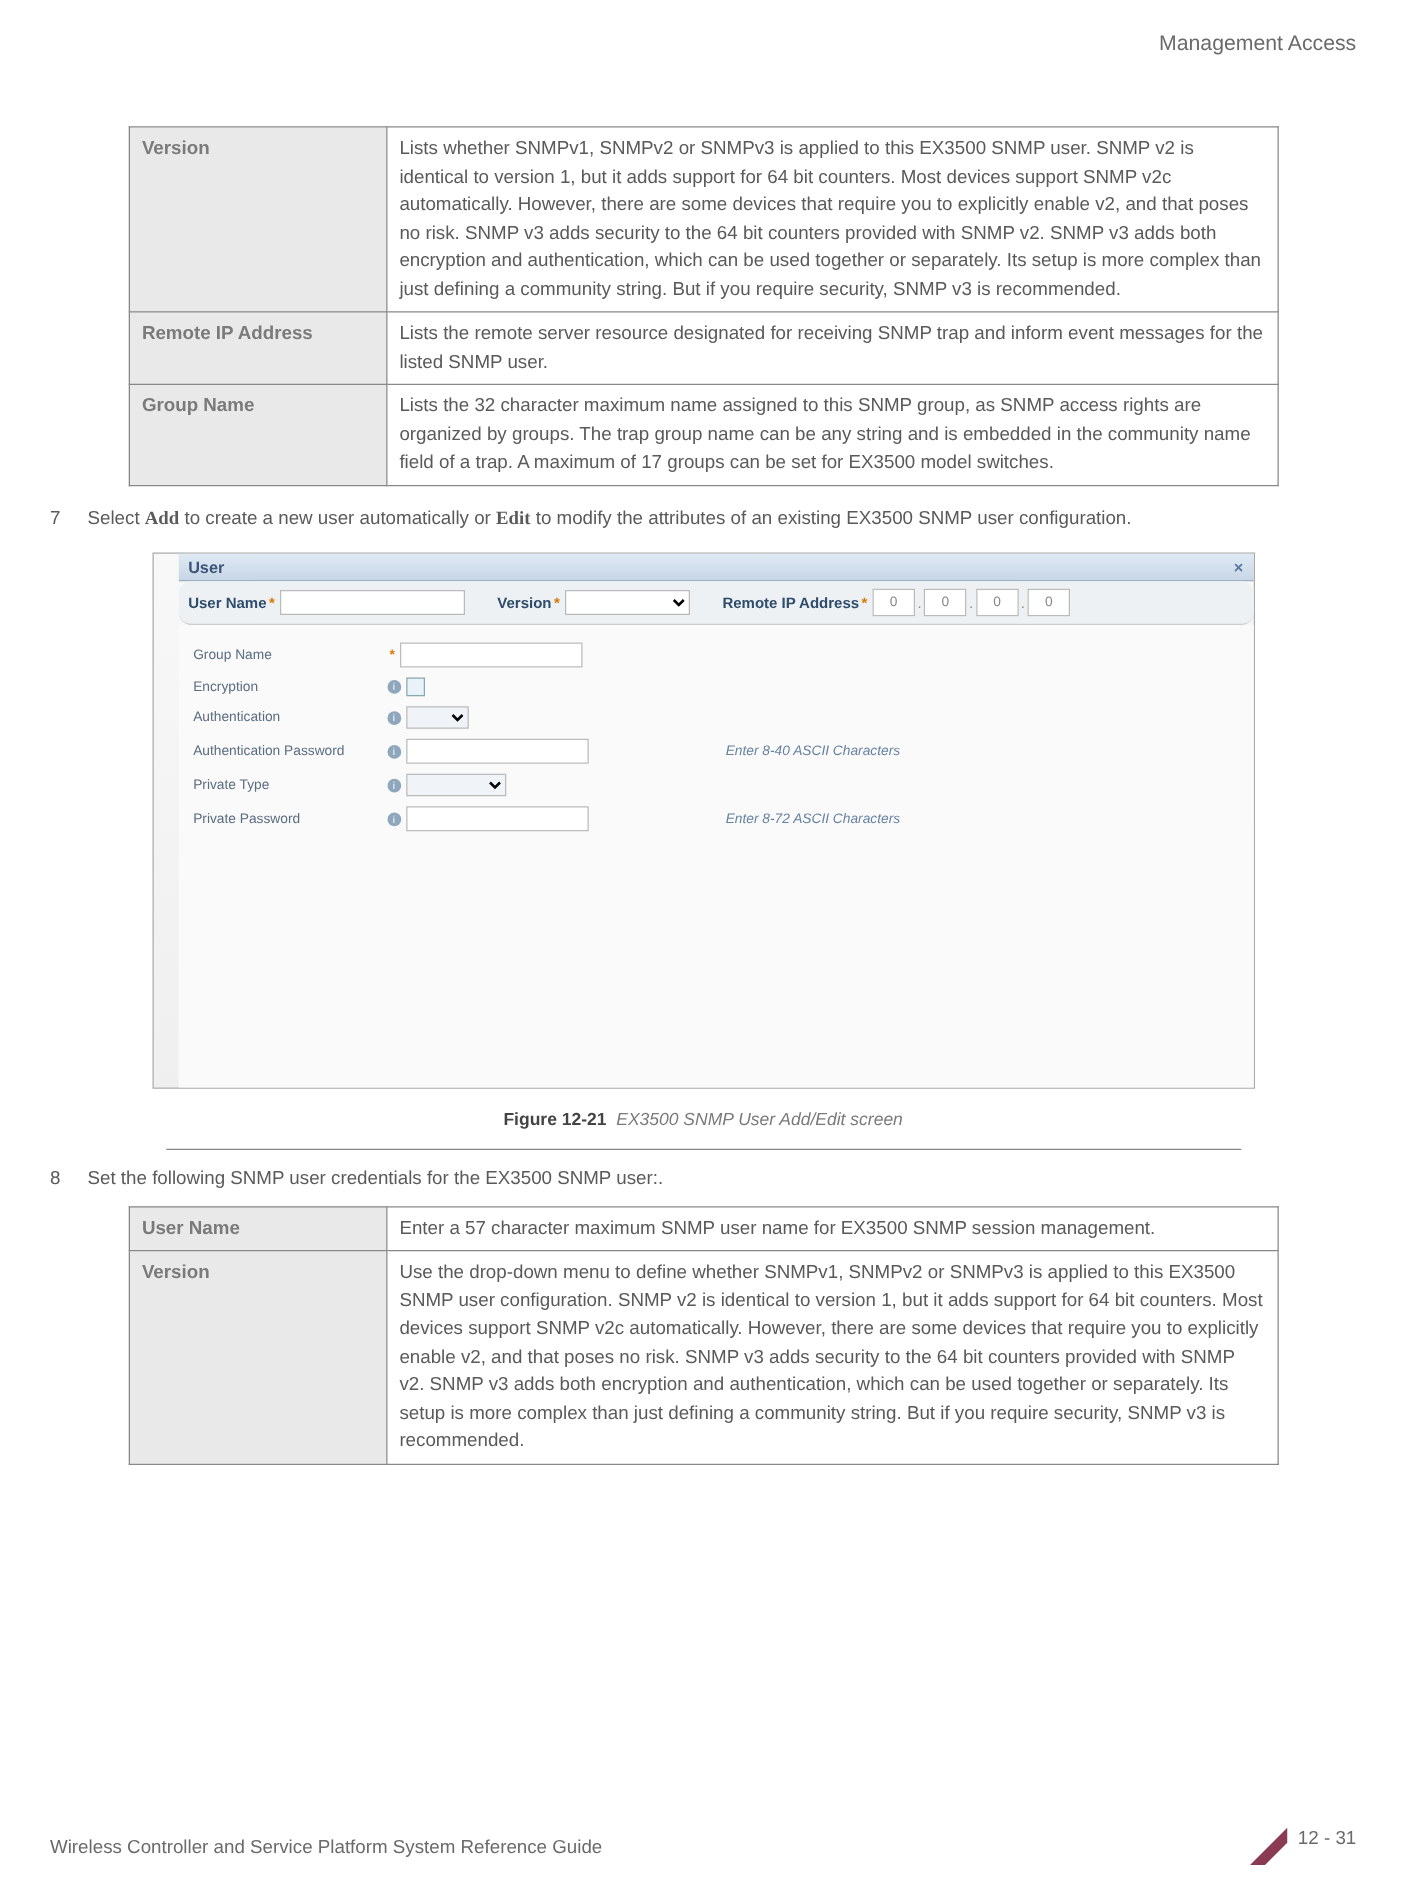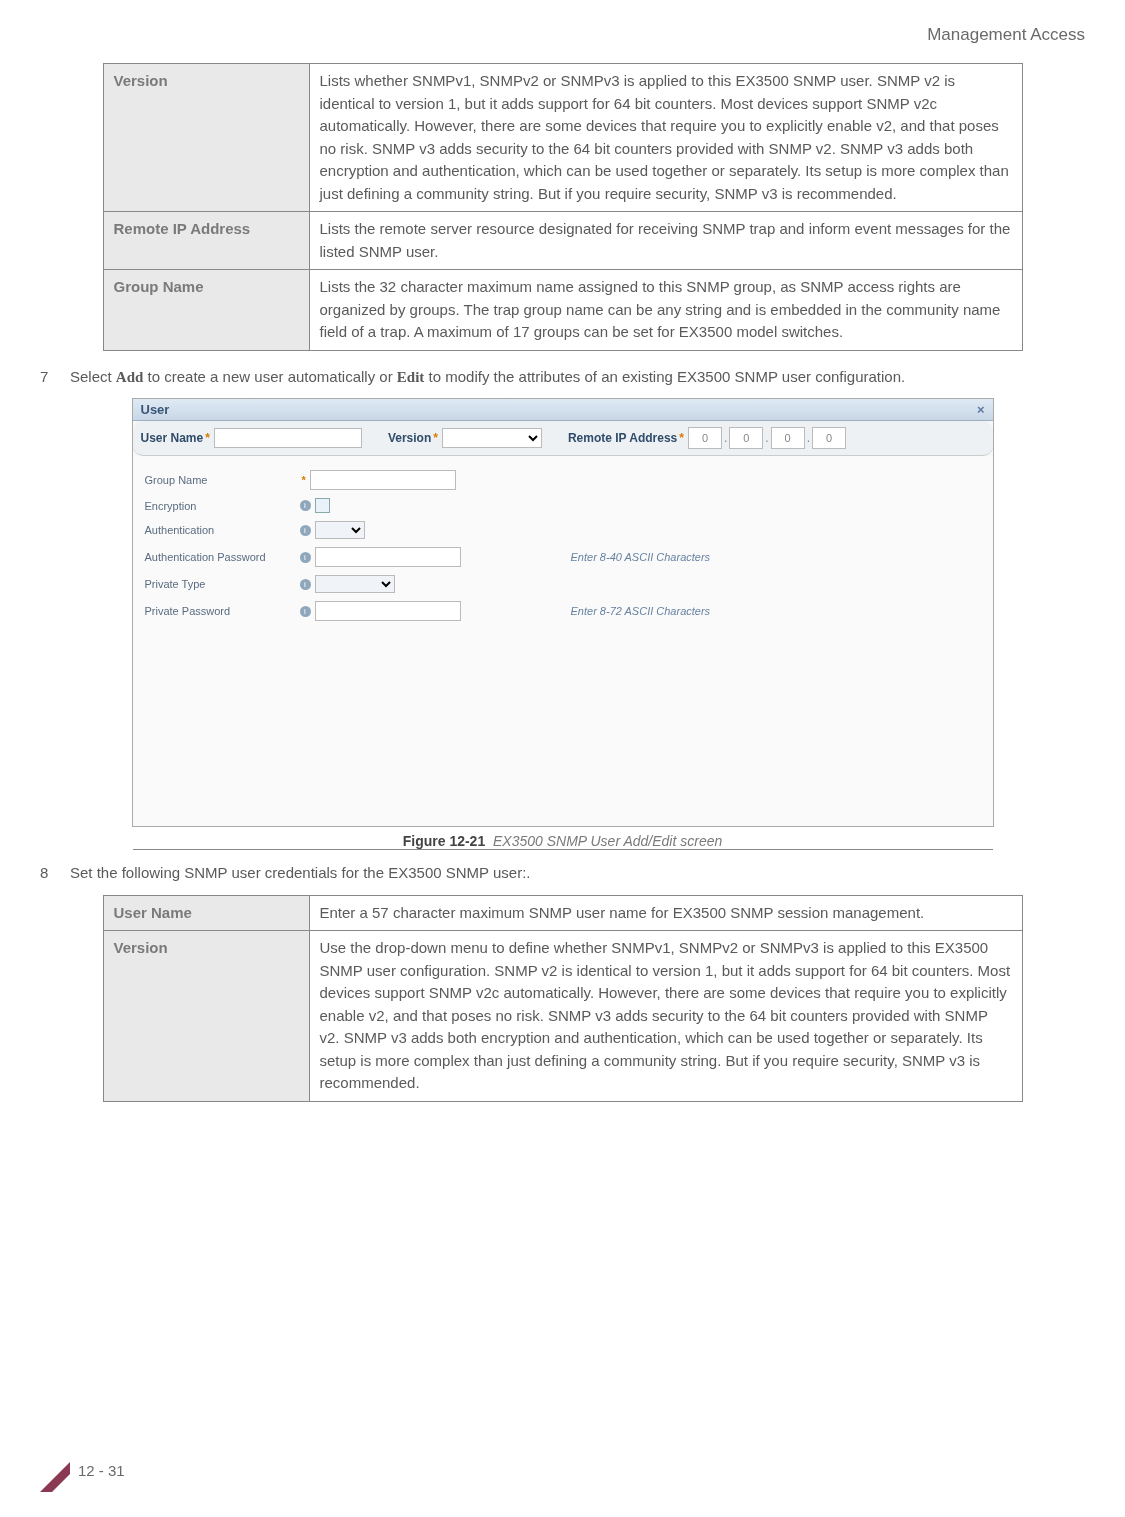--- a/index.html
+++ b/index.html
@@ -14,21 +14,21 @@
     .page {
       padding: 25px 40px 30px 40px;
       box-sizing: border-box;
       position: relative;
       min-height: 1517px;
     }
     .header-right {
       text-align: right;
       color: #6a6a6a;
       font-size: 17px;
-      margin-bottom: 18px;
+      margin-bottom: 56px;
     }
     table.def {
       border-collapse: collapse;
       width: 920px;
       margin: 0 auto 15px auto;
     }
     table.def td {
       border: 1px solid #888;
       padding: 6px 10px;
       vertical-align: top;
@@ -62,21 +62,21 @@
     .fig-wrap {
       margin: 10px 0 4px 0;
       text-align: center;
     }
     .fig-caption {
       text-align: center;
       font-size: 14px;
       margin: 6px auto 12px auto;
       width: 860px;
       border-bottom: 1px solid #888;
-      padding-bottom: 0;
+      padding-bottom: 16px;
     }
     .fig-caption b {
       color: #444;
     }
     .fig-caption i {
       color: #7a7a7a;
       font-style: italic;
     }
     .footer {
       position: absolute;
@@ -88,25 +88,26 @@
       color: #6a6a6a;
       font-size: 15px;
       align-items: center;
     }
     .footer svg {
       margin-right: 8px;
       vertical-align: middle;
     }
     .mock-app {
       width: 860px;
-      margin: 0 auto;
+      margin: 16px auto;
       border: 1px solid #aaa;
       background: linear-gradient(#f8f8f8, #efefef);
       text-align: left;
       font-family: Tahoma, sans-serif;
+      padding-left: 20px;
     }
     .mock-title {
       background: linear-gradient(#dfeaf4, #c8d6e6);
       border-bottom: 1px solid #9cb0c4;
       padding: 3px 8px;
       font-size: 13px;
       font-weight: bold;
       color: #3a5577;
       display: flex;
       justify-content: space-between;
@@ -349,20 +350,21 @@
       <td>Enter a 57 character maximum SNMP user name for EX3500 SNMP session management.</td>
     </tr>
     <tr>
       <td class="label">Version</td>
       <td>Use the drop-down menu to define whether SNMPv1, SNMPv2 or SNMPv3 is applied to this EX3500 SNMP user configuration. SNMP v2 is identical to version 1, but it adds support for 64 bit counters. Most devices support SNMP v2c automatically. However, there are some devices that require you to explicitly enable v2, and that poses no risk. SNMP v3 adds security to the 64 bit counters provided with SNMP v2. SNMP v3 adds both encryption and authentication, which can be used together or separately. Its setup is more complex than just defining a community string. But if you require security, SNMP v3 is recommended.</td>
     </tr>
   </tbody>
     </table>
 
   <div class="footer">
+    <div>Wireless Controller and Service Platform System Reference Guide</div>
     <div style="display:flex;align-items:flex-start">
       <svg width="30" height="30">
         <path d="M0 30 L30 0 L30 12 L12 30 Z" fill="#8a3a52"></path>
       </svg>
       <span>12 - 31</span>
     </div>
   </div>
 </div>
 
 </body></html>

